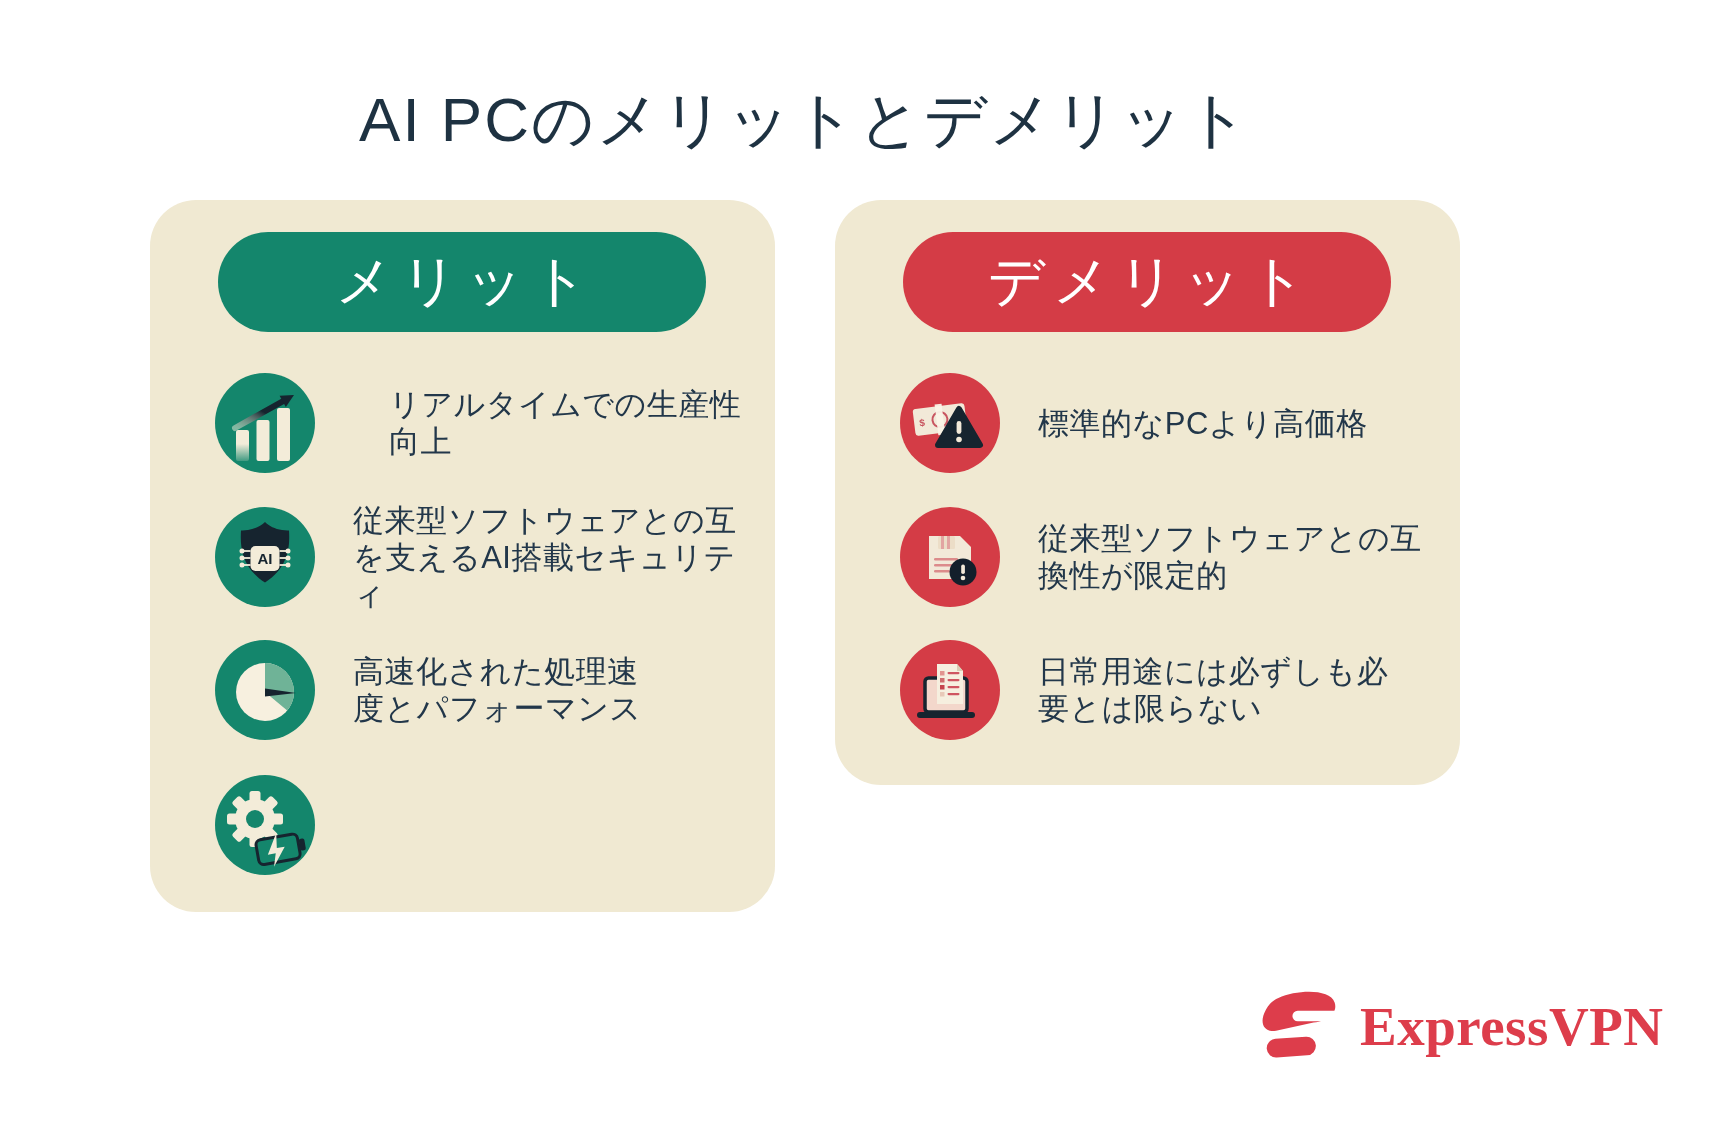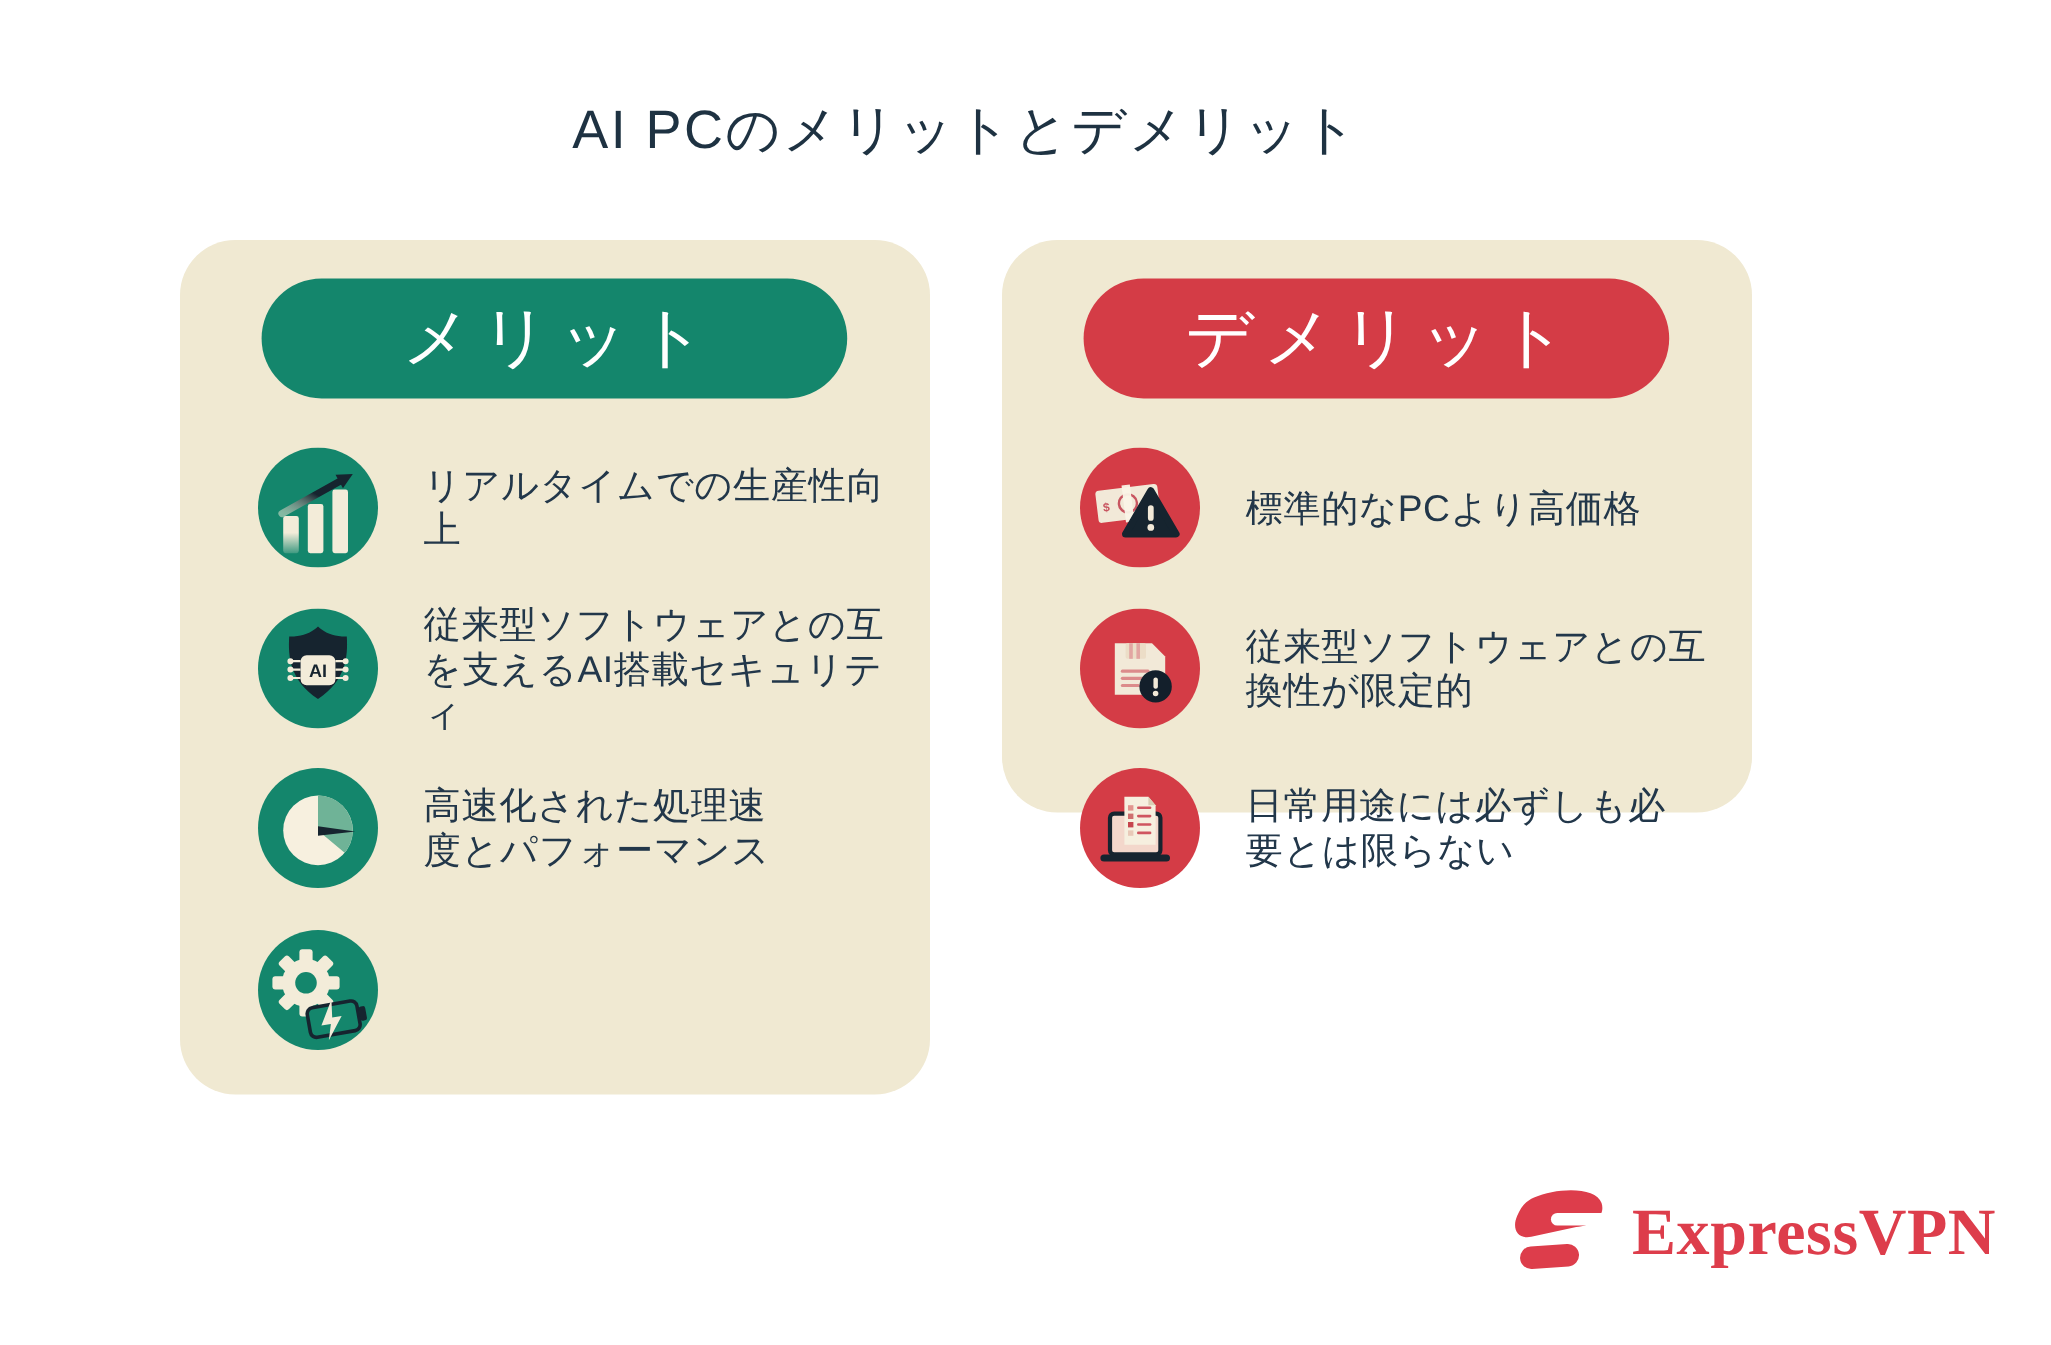--- a/index.html
+++ b/index.html
@@ -8,33 +8,33 @@
     width:1709px;height:1121px;
     background:#ffffff;
     font-family:"Liberation Sans","DejaVu Sans",sans-serif;
     overflow:hidden;
   }
   .page-title{
     position:absolute;
     left:150px;top:78px;width:1310px;
     margin:0;
     text-align:center;
-    font-size:45px;
+    font-size:62px;
     font-weight:500;
     letter-spacing:2px;
     color:#1e3242;
   }
   .panel{
     position:absolute;
     width:625px;
     background:#f0e9d2;
     border-radius:46px;
   }
   .panel-left{left:150px;top:200px;height:712px;}
-  .panel-right{left:835px;top:200px;height:477px;}
+  .panel-right{left:835px;top:200px;height:585px;}
   .pill{
     position:absolute;
     left:68px;top:32px;
     width:488px;height:100px;
     border-radius:50px;
     display:flex;align-items:center;justify-content:center;
   }
   .pill span{
     color:#ffffff;
     font-size:56px;
@@ -84,21 +84,21 @@
 
 <div class="canvas">
 
   <h1 class="page-title">AI PCのメリットとデメリット</h1>
 
   <section class="panel panel-left">
     <div class="pill pill-green">
       <span>メリット</span>
     </div>
 
-    <div class="row" style="top:173px;">
+    <div class="row" style="top:173px;gap:36px;">
       <span class="icon-circle">
         <svg viewBox="0 0 100 100">
           <defs>
             <linearGradient id="barfade1" x1="0" y1="0" x2="0" y2="1">
               <stop offset="0.45" stop-color="#f3ecd9"></stop>
               <stop offset="1" stop-color="#f3ecd9" stop-opacity="0.2"></stop>
             </linearGradient>
             <linearGradient id="arrowfade1" x1="0" y1="1" x2="1" y2="0">
               <stop offset="0" stop-color="#f3ecd9" stop-opacity="0.5"></stop>
               <stop offset="0.6" stop-color="#16242f"></stop>

